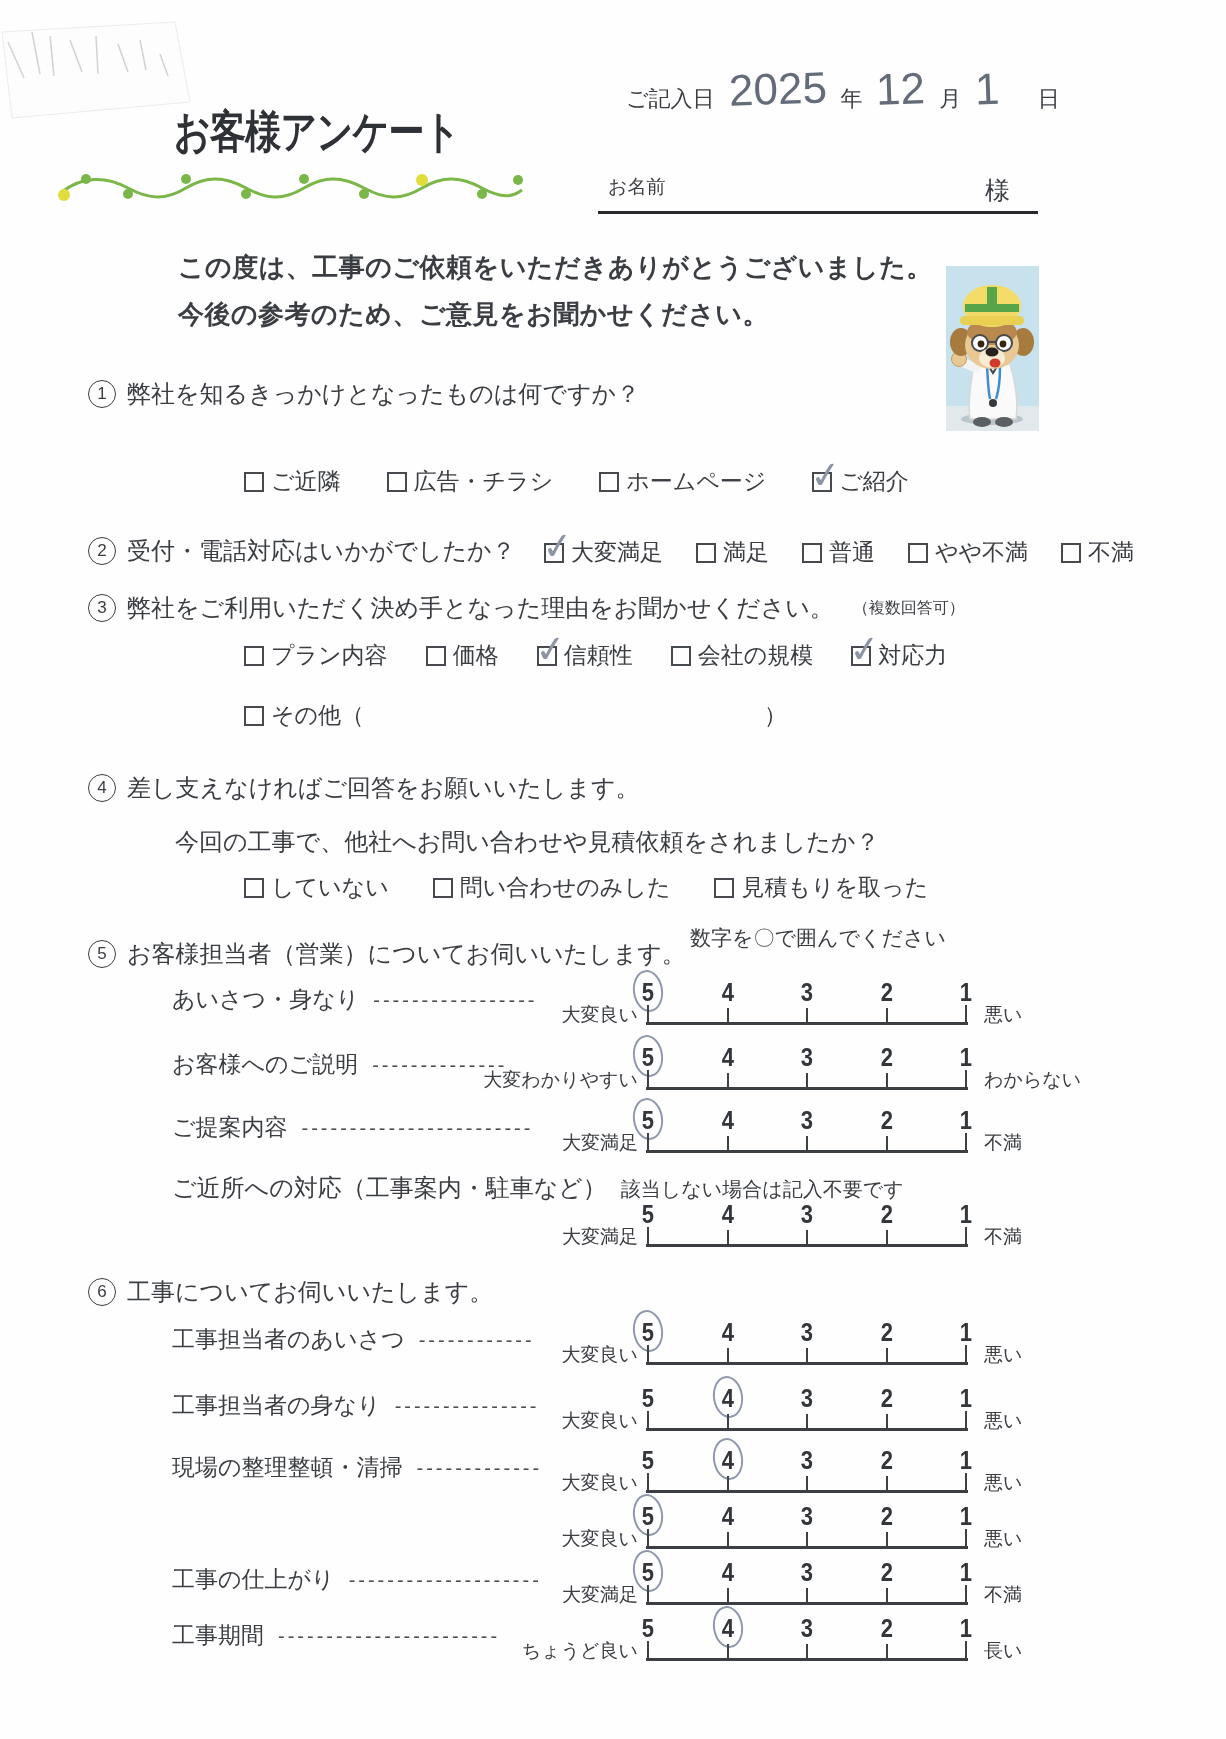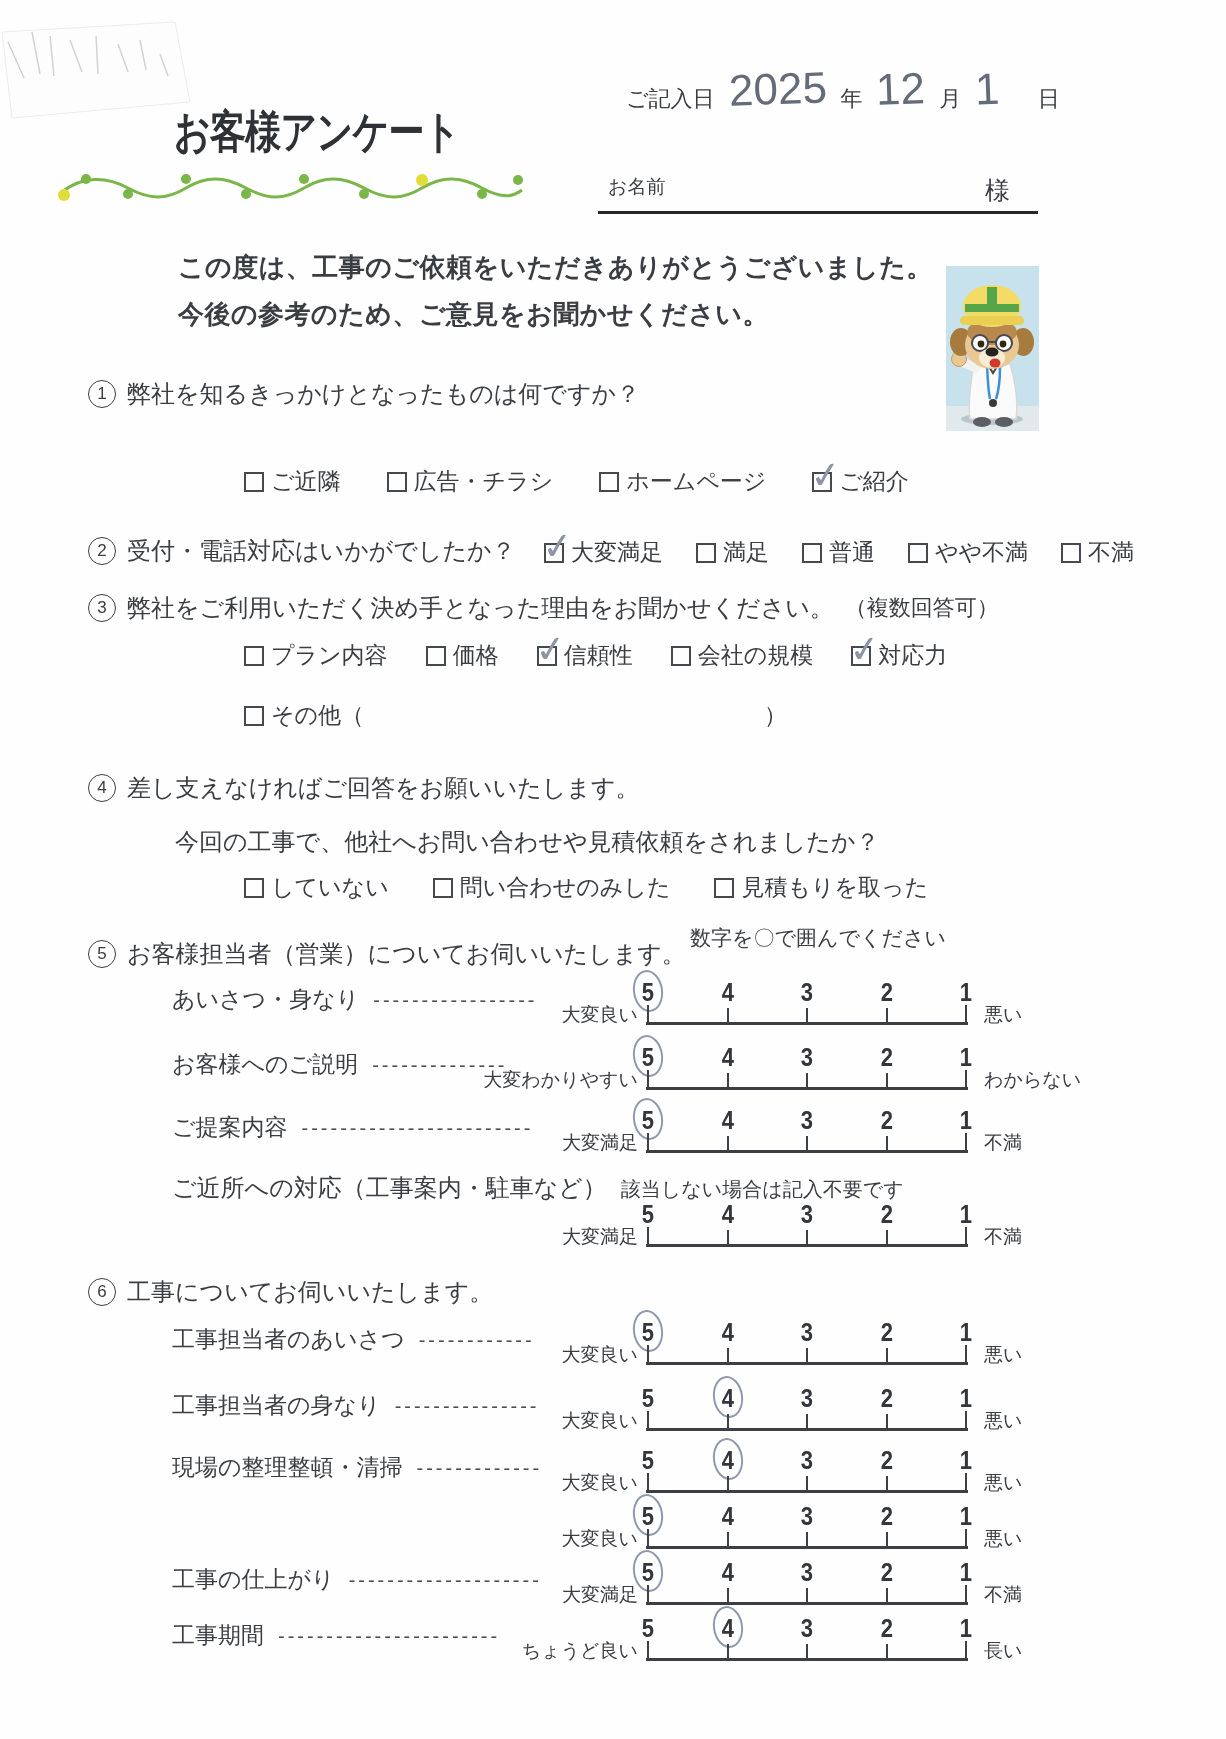--- a/index.html
+++ b/index.html
@@ -29,21 +29,21 @@
 
   
   .intro{left:178px;top:244px;font-size:26px;font-weight:700;line-height:47px;letter-spacing:.5px;}
 
   .mascot{left:944px;top:266px;}
 
   
   .qhead{display:flex;align-items:center;gap:11px;font-size:24px;white-space:nowrap;}
   .qnum{width:28px;height:28px;border:1.8px solid #3a3d42;border-radius:50%;display:flex;
         align-items:center;justify-content:center;font-size:17px;flex:none;box-sizing:border-box;}
-  .qnote{font-size:22px;margin-left:0;}
+  .qnote{font-size:16px;margin-left:8px;}
 
   
   .opts{display:flex;align-items:center;white-space:nowrap;}
   .opt{display:flex;align-items:center;font-size:23px;padding-left:16px;}
   .cb{width:20px;height:20px;border:2.3px solid #46494e;margin-right:7px;position:relative;flex:none;box-sizing:border-box;}
   .cb[data-checked="true"]::after{content:"✓";position:absolute;left:-4px;top:-17px;font-size:37px;
         line-height:1;color:#8d94a4;transform:rotate(-6deg);}
   .paren{font-size:23px;}
   .other-space{display:inline-block;width:400px;height:28px;}
 

